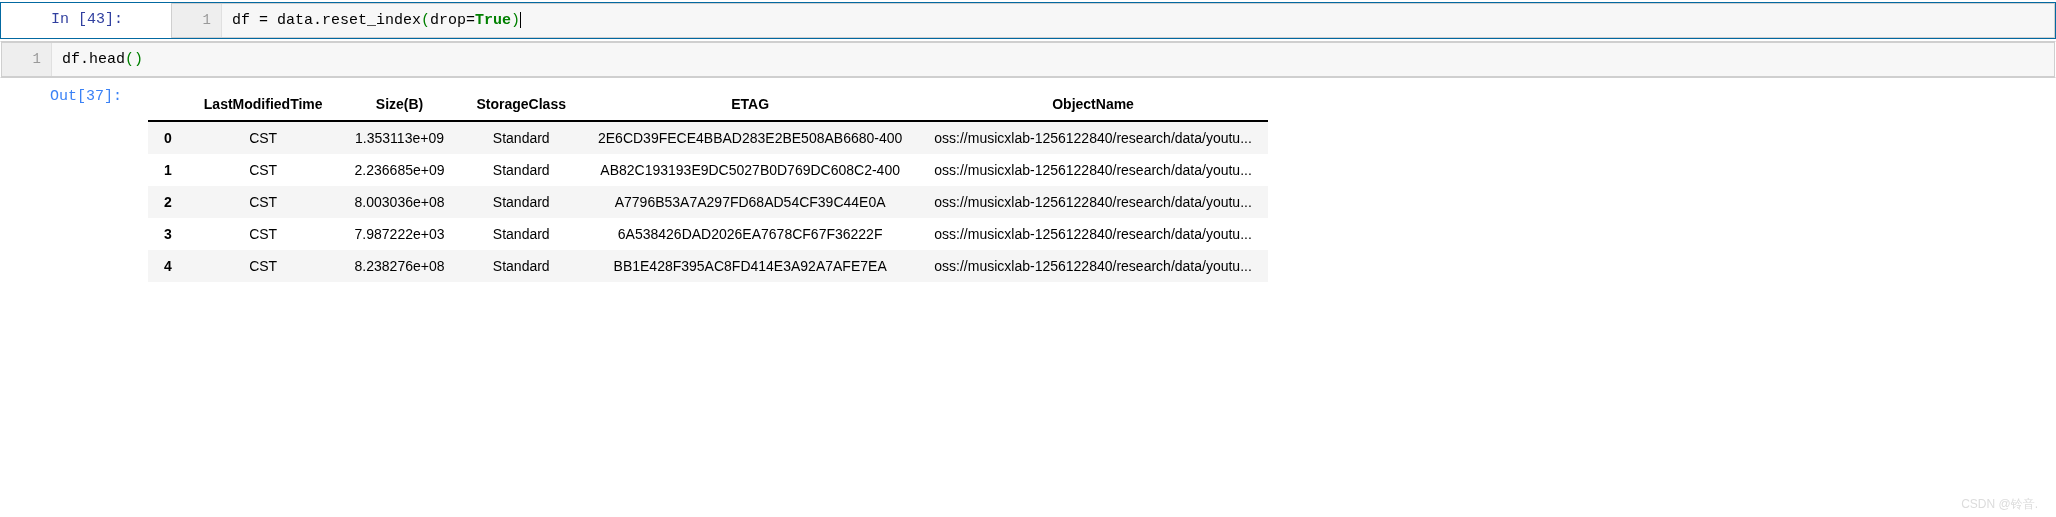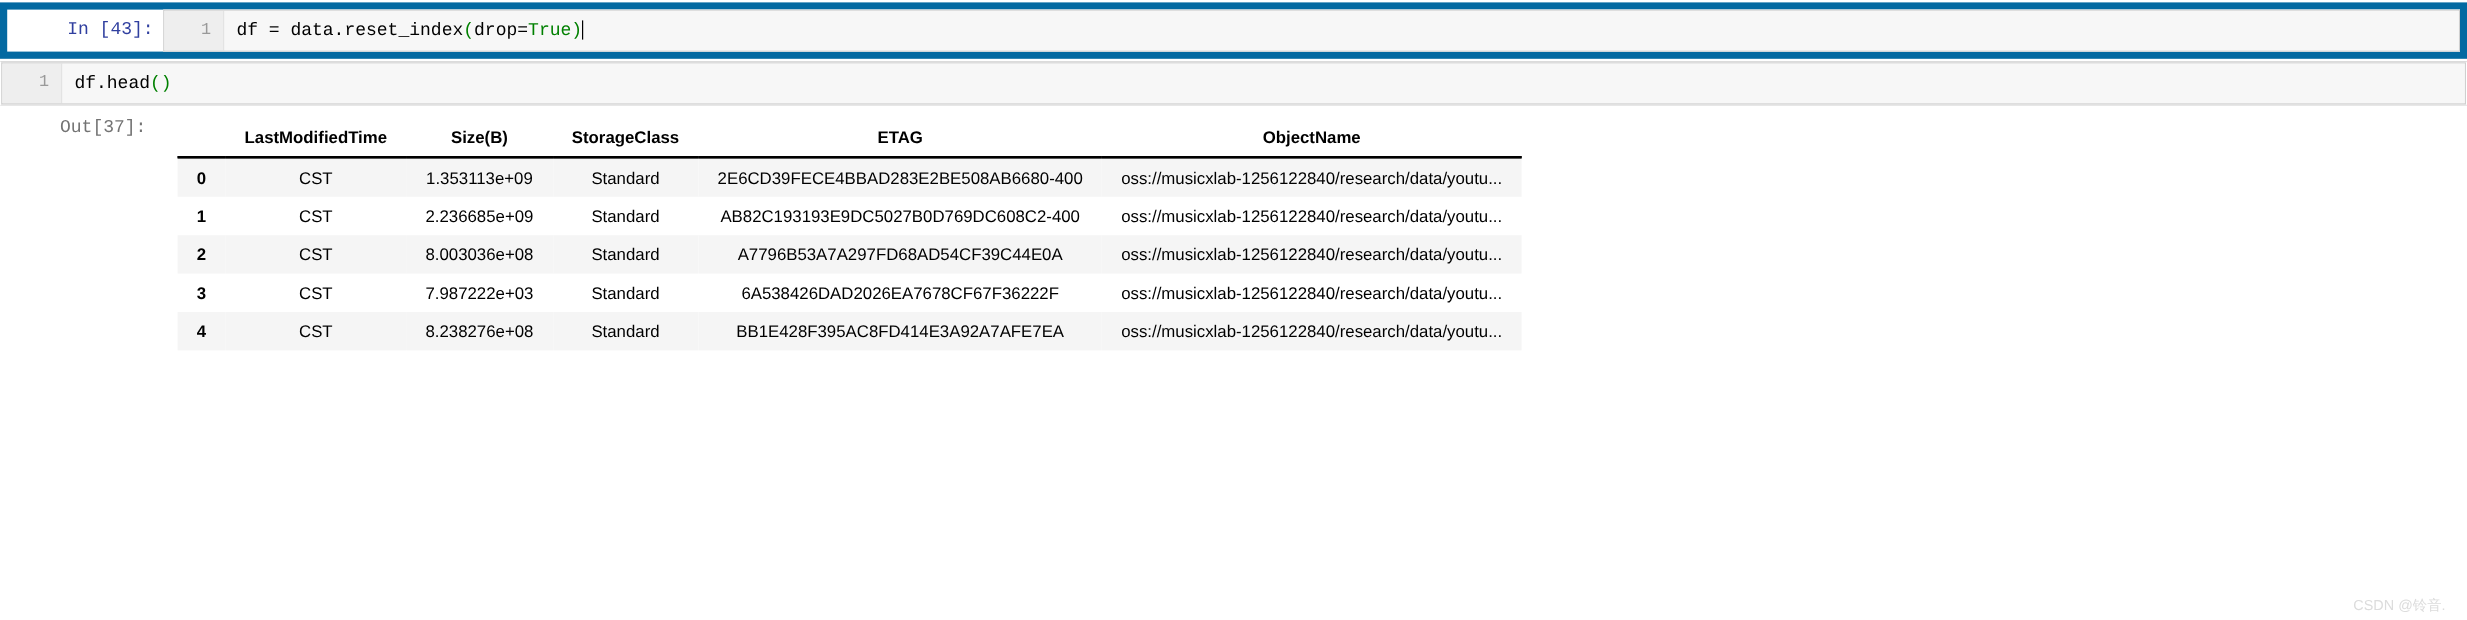--- a/index.html
+++ b/index.html
@@ -16,35 +16,36 @@
     .cell {
       display: flex;
       border: 1px solid transparent;
       margin: 2px 0;
     }
     .cell.code-cell {
       border-top: 1px solid #cfcfcf;
       border-bottom: 1px solid #cfcfcf;
     }
     .cell.selected {
-      border: 6px solid #0369a1;
+      border: 1px solid #0369a1;
+      gap: 40px;
     }
     .prompt-col {
       width: 130px;
       min-width: 130px;
       text-align: right;
       padding: 8px 8px 8px 0;
       font-family: "Courier New", monospace;
       font-size: 15px;
     }
     .in-prompt {
       color: #303F9F;
     }
     .out-prompt {
-      color: #737373;
+      color: #3b82f6;
     }
     .input-area {
       flex: 1;
       display: flex;
       background: #f7f7f7;
       border: 1px solid #cfcfcf;
     }
     .gutter {
       width: 50px;
       min-width: 50px;
@@ -65,21 +66,21 @@
       white-space: pre;
       position: relative;
     }
     .cursor {
       display: inline-block;
       width: 1px;
       height: 16px;
       background: #000;
       vertical-align: middle;
     }
-    .kw { color: #008000; font-weight: normal; }
+    .kw { color: #008000; font-weight: bold; }
     .paren { color: #008000; }
     .output-row {
       display: flex;
       margin-top: 2px;
     }
     .output-area {
       flex: 1;
       padding: 8px 0 8px 18px;
     }
     .dataframe {

